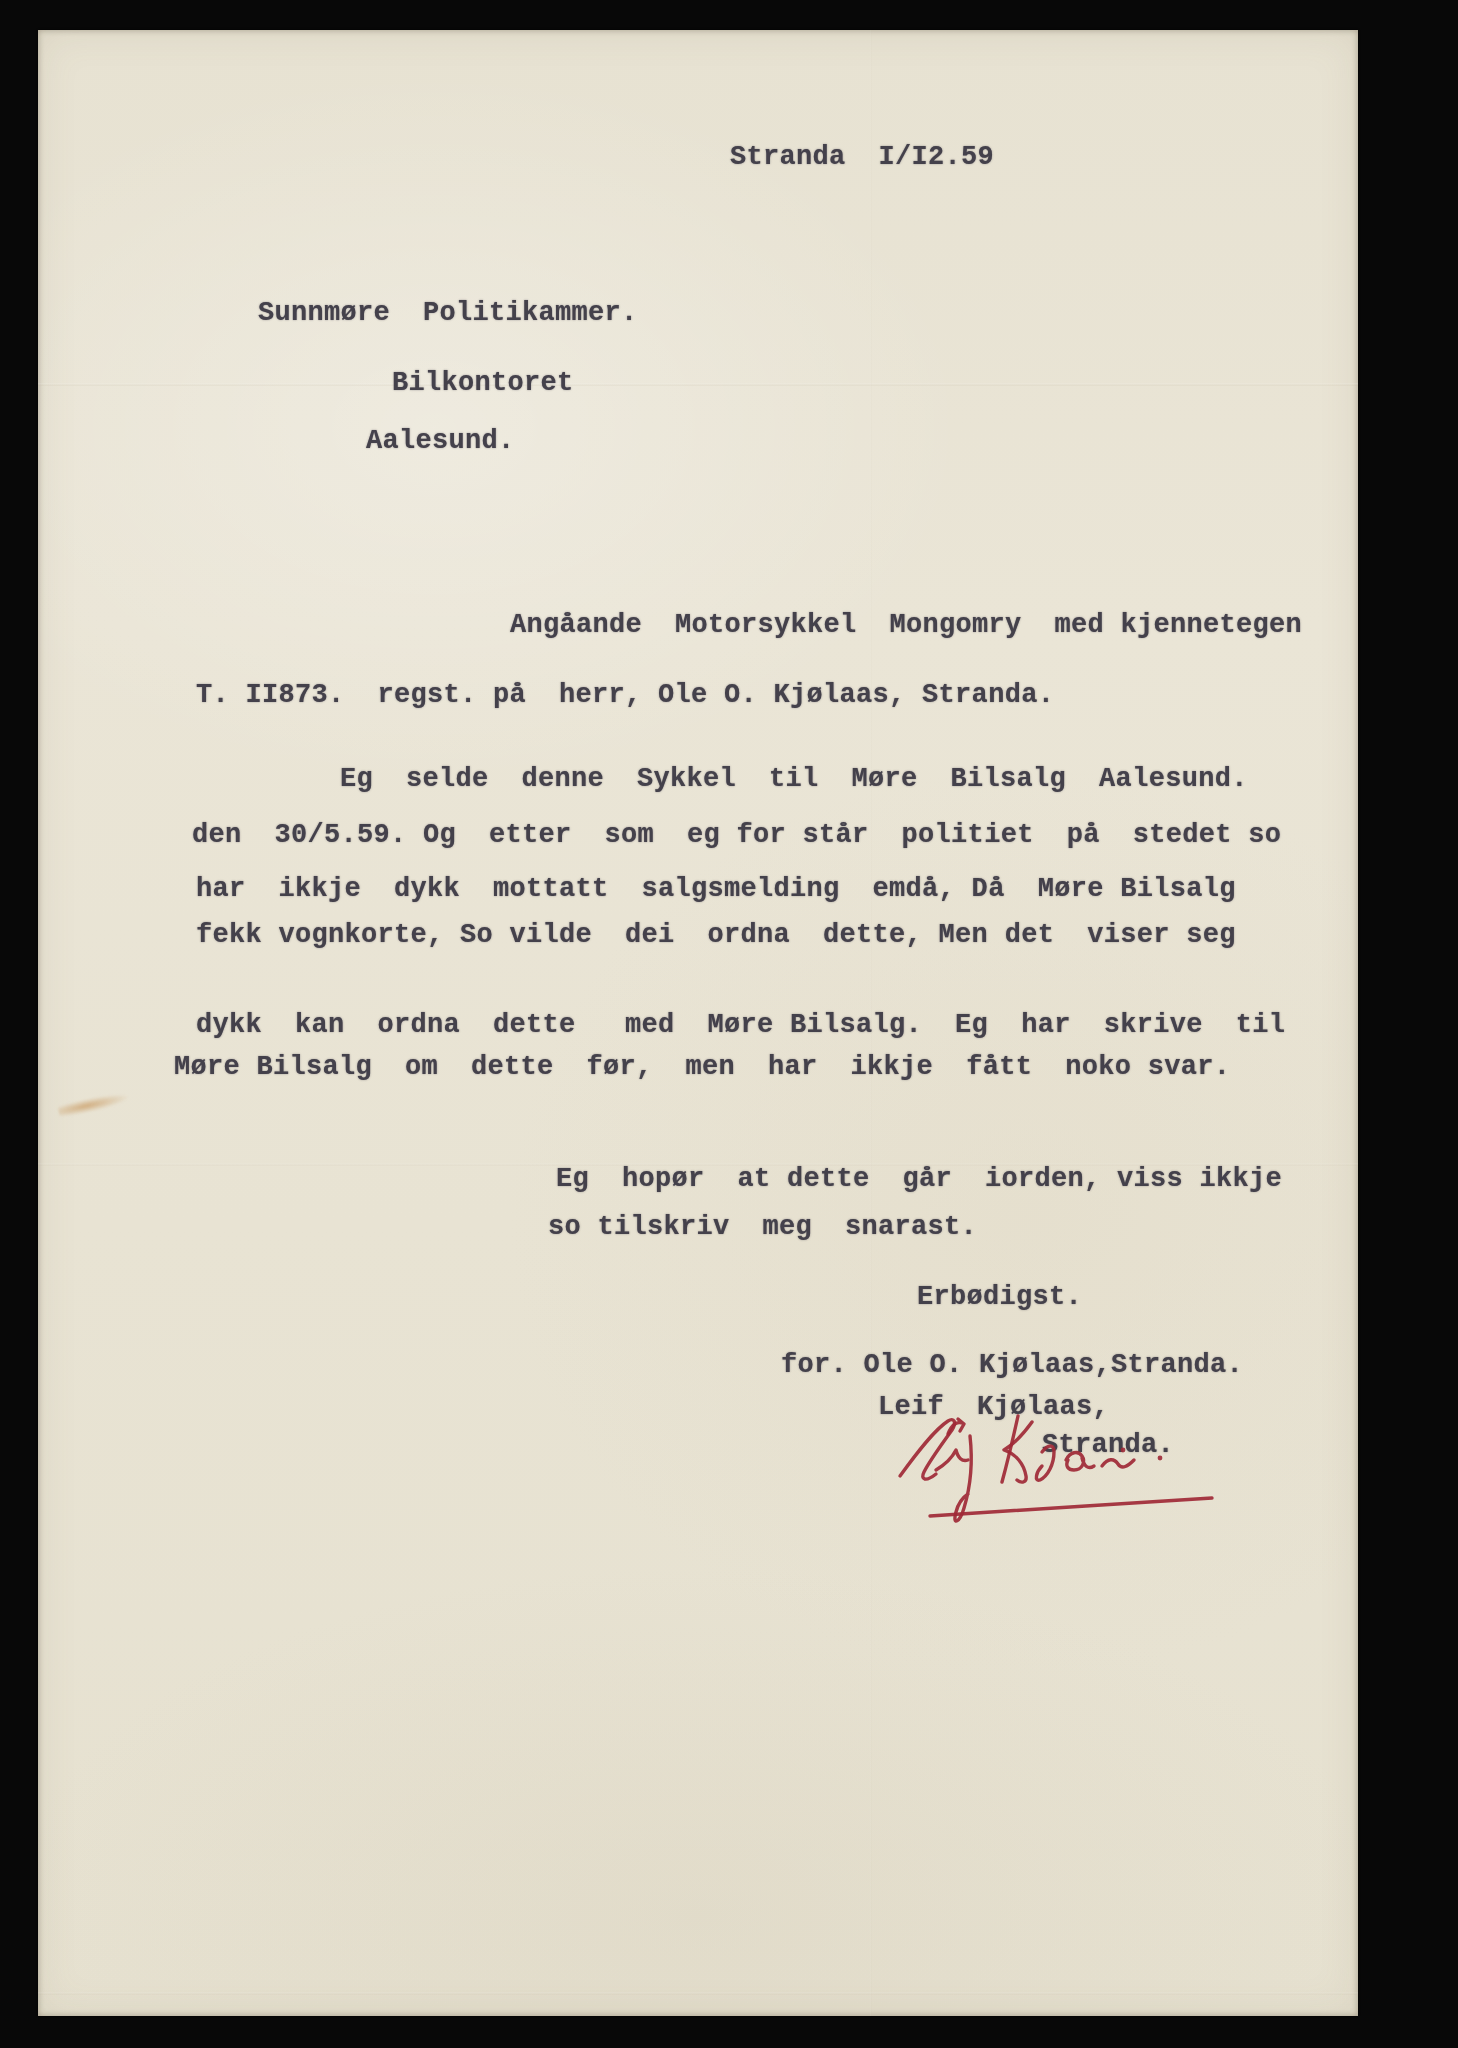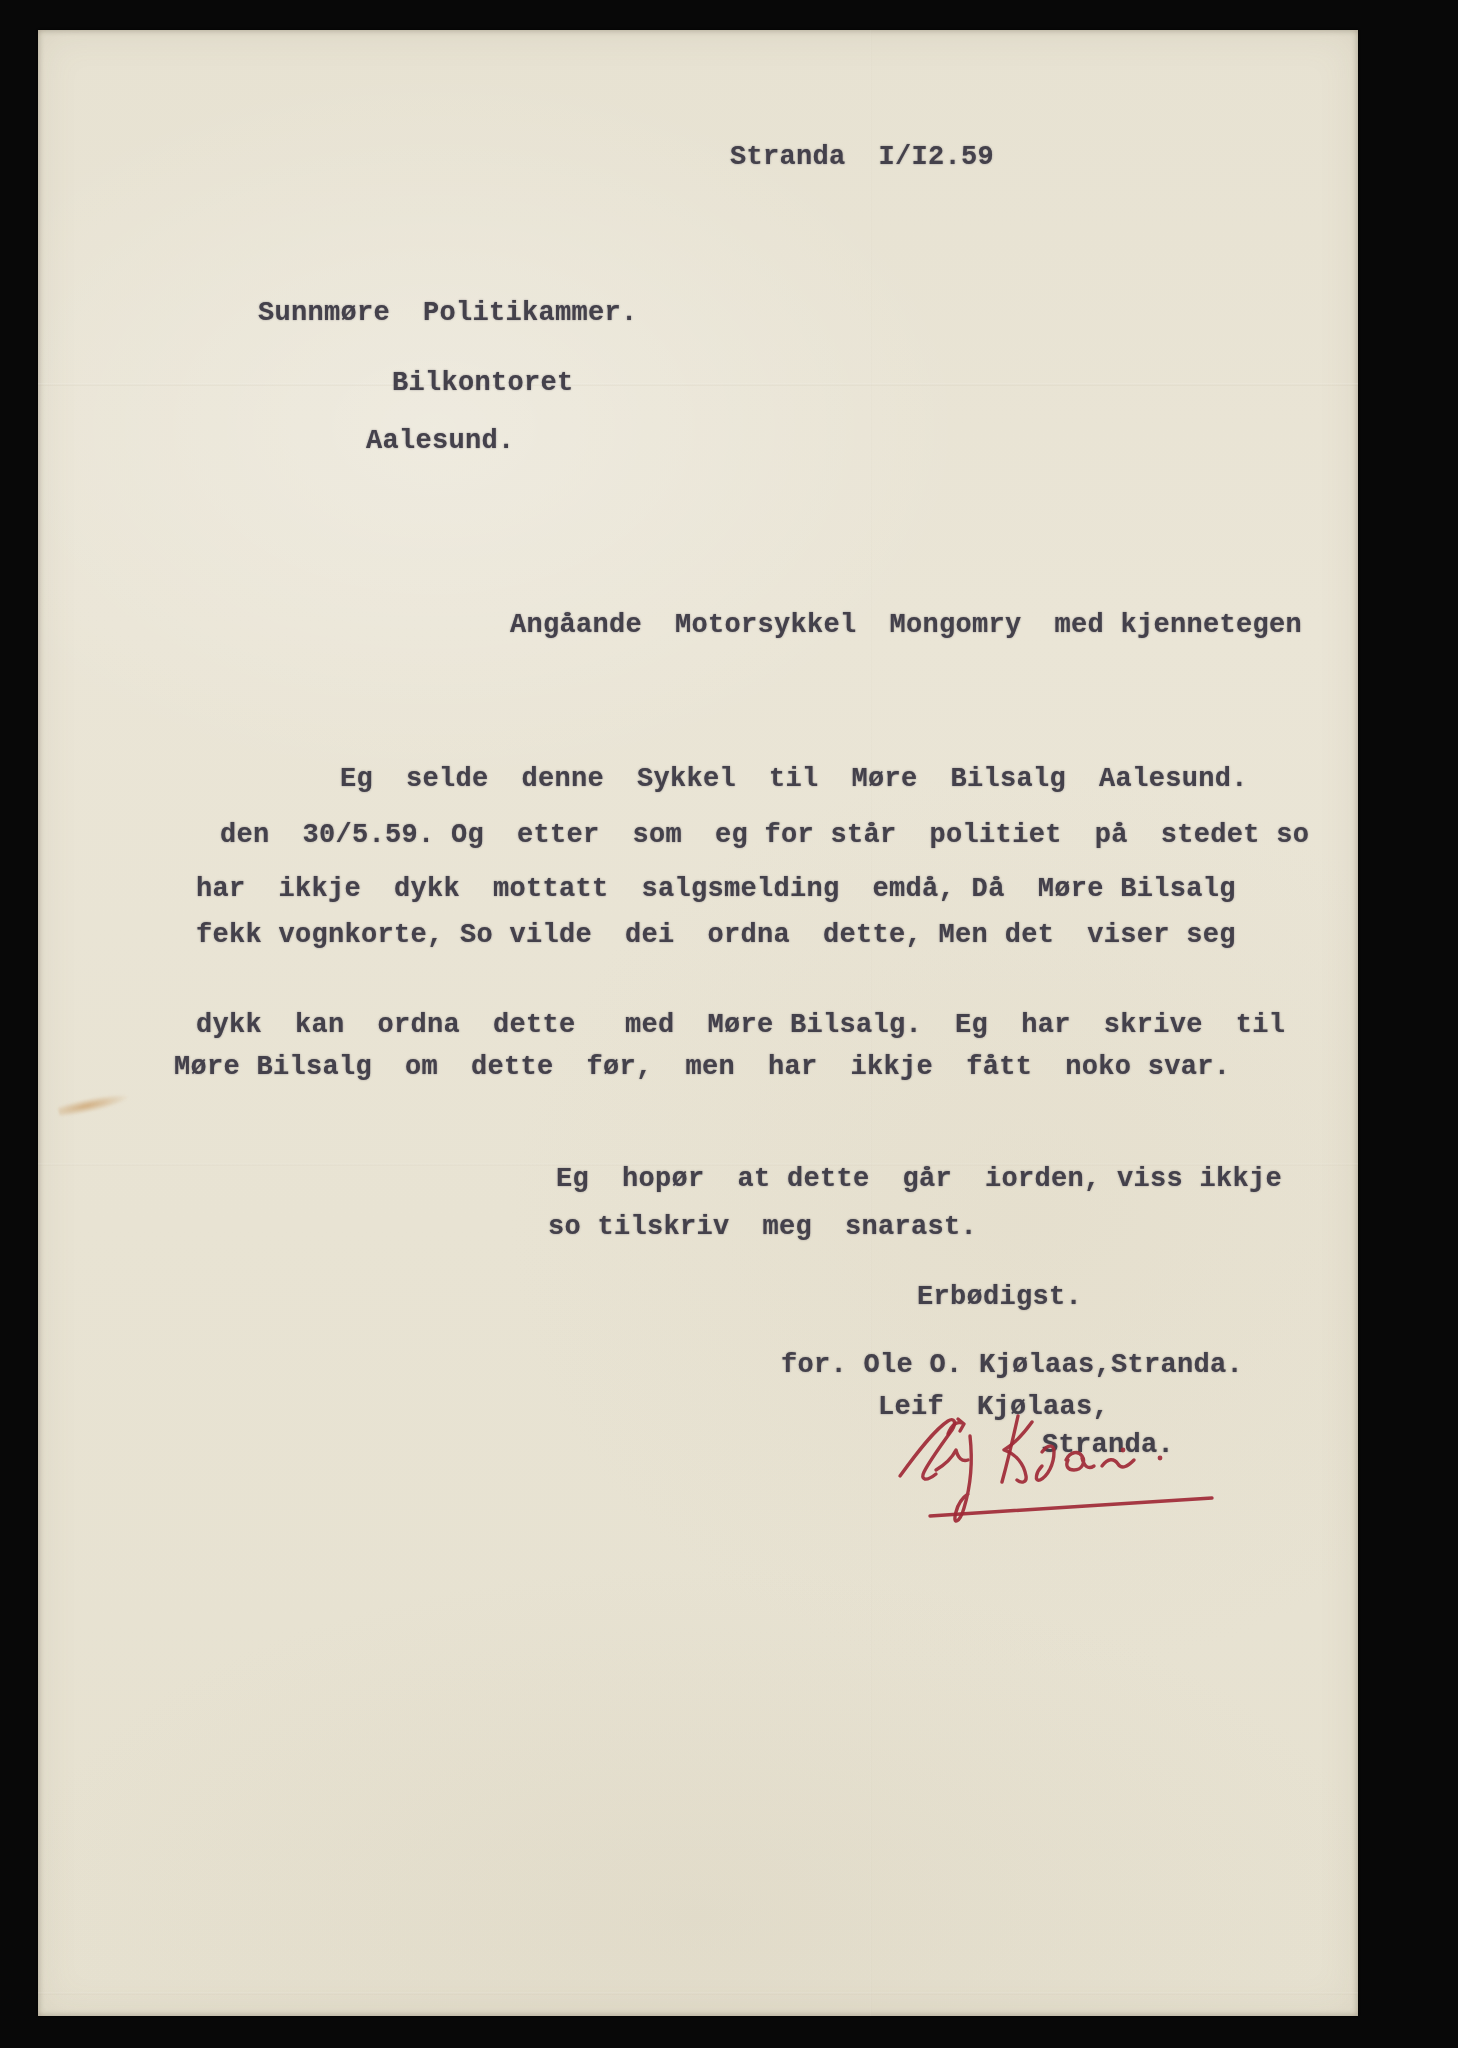--- a/index.html
+++ b/index.html
@@ -33,21 +33,21 @@
     text-shadow:0 0 1.3px rgba(64,60,72,0.55), 0 0 3px rgba(64,60,72,0.12);
   }
   
   .pos-date   {left:692px;top:110px;}
   .pos-addr1  {left:220px;top:266px;text-align:center;}
   .pos-addr2  {left:354px;top:336px;}
   .pos-addr3  {left:328px;top:394px;}
   .pos-subj1  {left:472px;top:578px;}
   .pos-subj2  {left:158px;top:648px;}
   .pos-b1     {left:302px;top:732px;}
-  .pos-b2     {left:154px;top:788px;margin-left:28px;}
+  .pos-b2     {left:154px;top:788px;}
   .pos-b3     {left:158px;top:842px;}
   .pos-b4     {left:158px;top:888px;}
   .pos-b5     {left:158px;top:932px;}
   .pos-b6     {left:158px;top:978px;}
   .pos-b7     {left:136px;top:1020px;}
   .pos-c1     {left:518px;top:1132px;}
   .pos-c2     {left:510px;top:1180px;}
   .pos-s1     {left:879px;top:1250px;}
   .pos-s2     {left:743px;top:1294px;margin-top:24px;}
   .pos-s3     {left:840px;top:1360px;}
@@ -96,20 +96,21 @@
   <div class="crease-v"></div>
   <div class="stain"></div>
 
   <div class="line pos-date">Stranda  I/I2.59</div>
 
   <div class="line pos-addr1">Sunnmøre  Politikammer.</div>
   <div class="line pos-addr2">Bilkontoret</div>
   <div class="line pos-addr3">Aalesund.</div>
 
   <div class="line pos-subj1">Angåande  Motorsykkel  Mongomry  med kjennetegen</div>
+  <div class="line pos-subj2">T. II873.  regst. på  herr, Ole O. Kjølaas, Stranda.</div>
 
   <div class="line pos-b1">Eg  selde  denne  Sykkel  til  Møre  Bilsalg  Aalesund.</div>
   <div class="line pos-b2">den  30/5.59. Og  etter  som  eg for står  politiet  på  stedet so</div>
   <div class="line pos-b3">har  ikkje  dykk  mottatt  salgsmelding  emdå, Då  Møre Bilsalg</div>
   <div class="line pos-b4">fekk vognkorte, So vilde  dei  ordna  dette, Men det  viser seg</div>
   <div class="line pos-b6">dykk  kan  ordna  dette   med  Møre Bilsalg.  Eg  har  skrive  til</div>
   <div class="line pos-b7">Møre Bilsalg  om  dette  før,  men  har  ikkje  fått  noko svar.</div>
 
   <div class="line pos-c1">Eg  hopør  at dette  går  iorden, viss ikkje</div>
   <div class="line pos-c2">so tilskriv  meg  snarast.</div>

